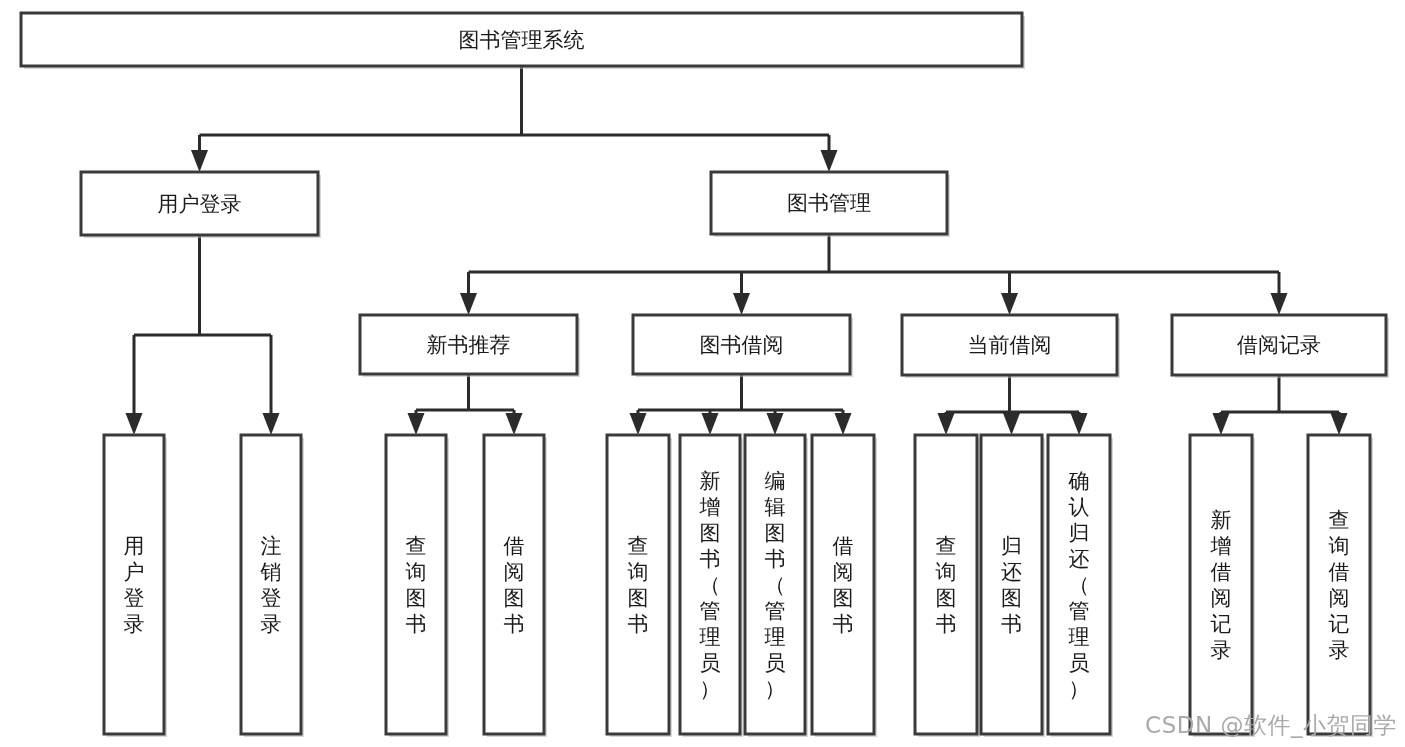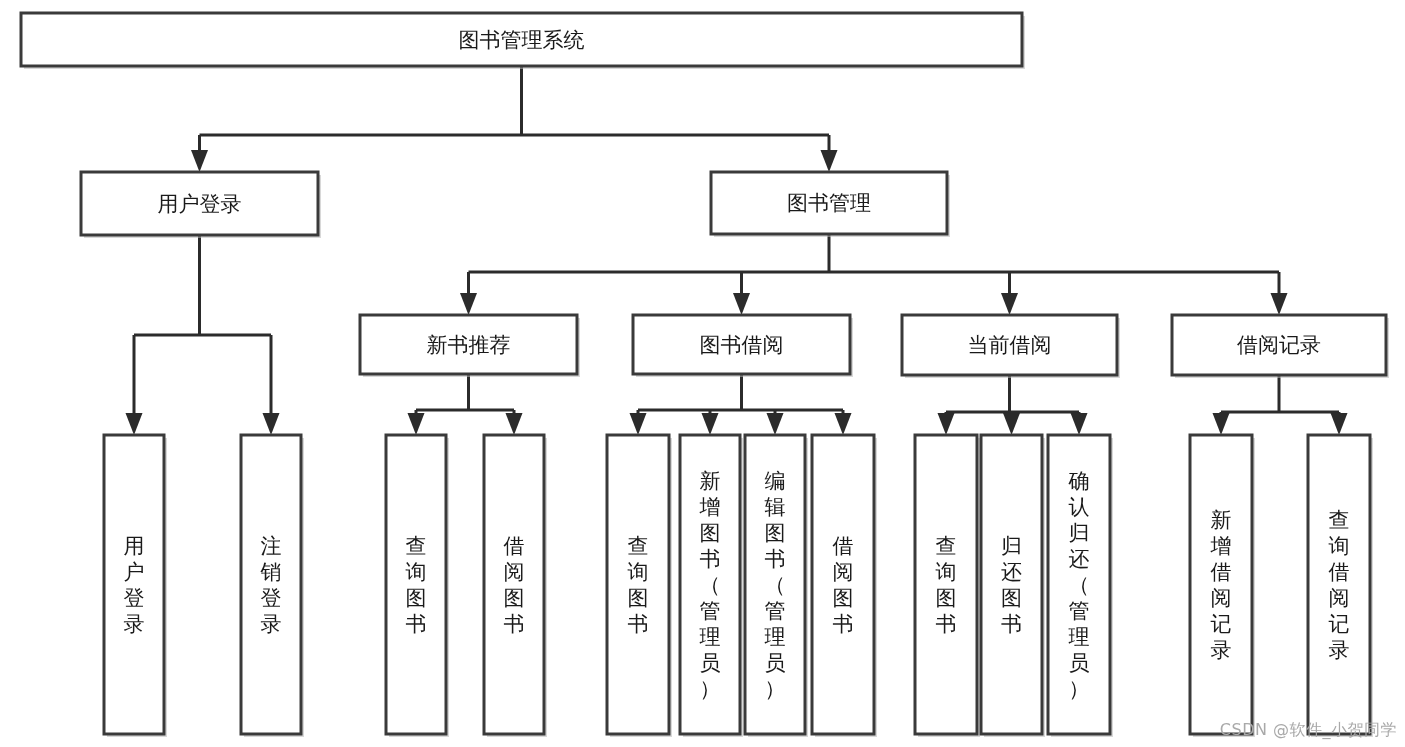--- a/index.html
+++ b/index.html
@@ -57,21 +57,21 @@
     font-family: "DejaVu Sans", "Liberation Sans", sans-serif;
     font-size: 21px;
     fill: #1a1a1a;
     text-anchor: middle;
   }
   .watermark-text {
     position: absolute;
     right: 8px;
     bottom: 6px;
     font-family: "DejaVu Sans", "Liberation Sans", sans-serif;
-    font-size: 16px;
+    font-size: 23px;
     color: #a9a9a9;
     letter-spacing: 0.5px;
     white-space: nowrap;
     user-select: none;
   }
 </style>
 </head>
 <body>
 
 <div id="diagram-root">

